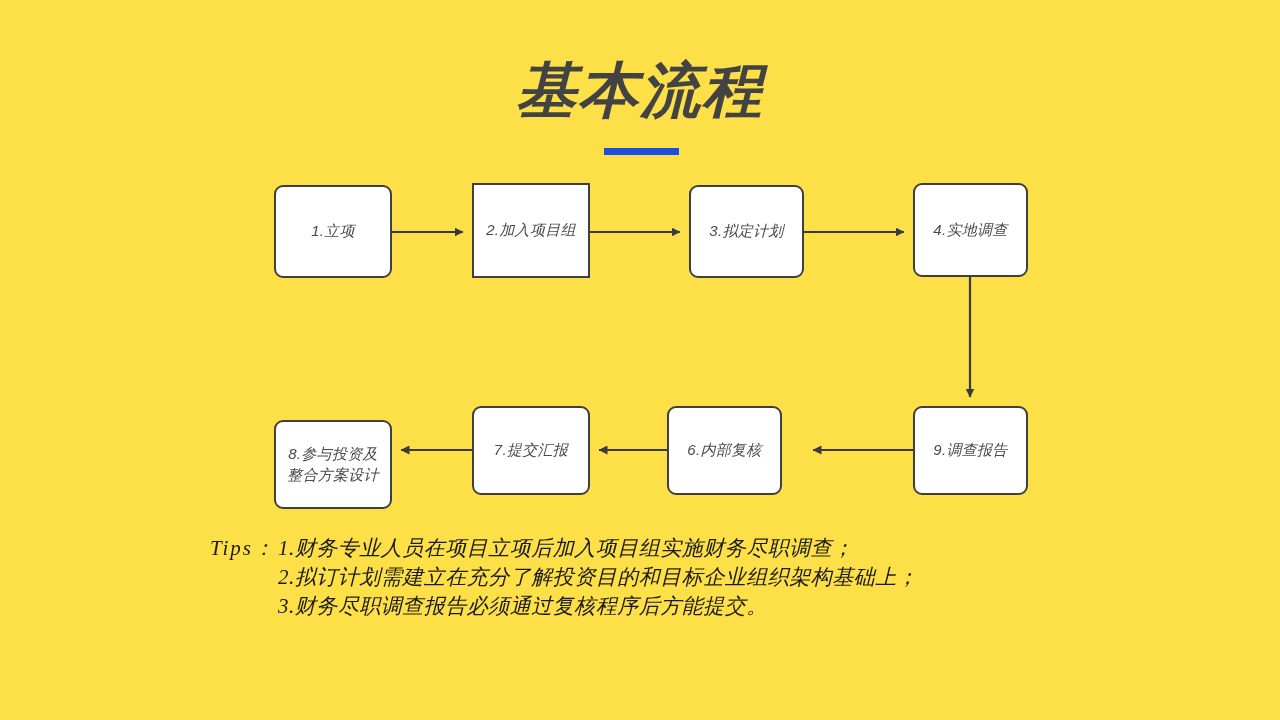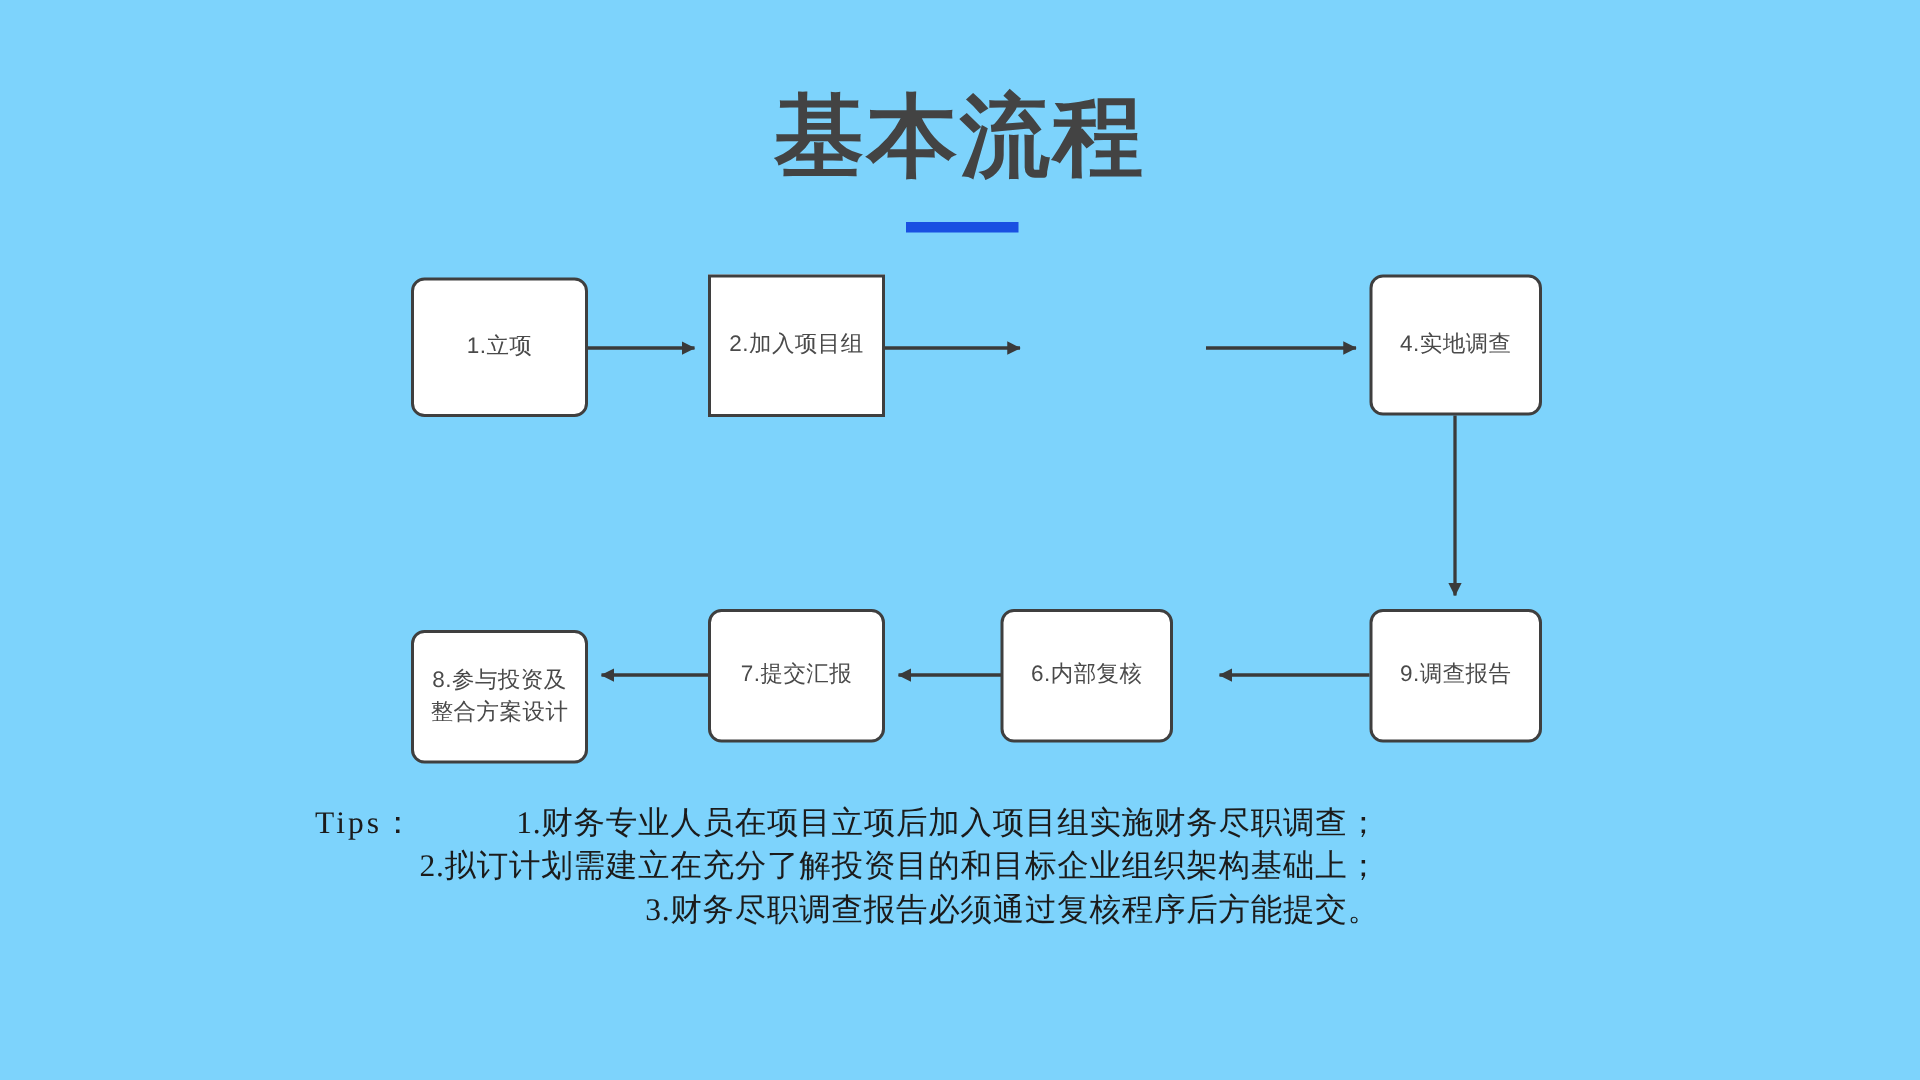--- a/index.html
+++ b/index.html
@@ -4,23 +4,24 @@
 <style>
   html, body {
     margin: 0;
     padding: 0;
     background: #ffffff;
   }
   #slide {
     position: relative;
     width: 1280px;
     height: 720px;
-    background: #7dd3fc;
+    background: #fde047;
     overflow: hidden;
     font-family: "Liberation Sans", "DejaVu Sans", sans-serif;
+    font-style: italic;
   }
 
   
   #title {
     position: absolute;
     left: 0;
     top: 58px;
     width: 1280px;
     text-align: center;
     font-family: "Liberation Sans", "DejaVu Sans", sans-serif;
@@ -92,21 +93,20 @@
   #tips {
     position: absolute;
     left: 210px;
     top: 534px;
     display: flex;
     align-items: flex-start;
     font-family: "Liberation Serif", "DejaVu Serif", serif;
     font-size: 21px;
     color: #1b1b1b;
     line-height: 1.38;
-    text-align: right;
   }
   #tips-label {
     font-family: "Liberation Serif", "DejaVu Serif", serif;
     font-size: 21px;
     letter-spacing: 2px;
     white-space: nowrap;
     padding-right: 2px;
   }
   #tips-lines { display: flex; flex-direction: column; }
   .tip-line {
@@ -148,20 +148,21 @@
     <line x1="913" y1="450" x2="813" y2="450" stroke="#3a3a3a" stroke-width="2.2" marker-end="url(#arrow-l)"></line>
 
     <line x1="689" y1="450" x2="599" y2="450" stroke="#3a3a3a" stroke-width="2.2" marker-end="url(#arrow-l)"></line>
 
     <line x1="472" y1="450" x2="401" y2="450" stroke="#3a3a3a" stroke-width="2.2" marker-end="url(#arrow-l)"></line>
   </svg>
 
   <div id="flow">
     <div class="node rounded" id="node-1">1.立项</div>
     <div class="node square" id="node-2">2.加入项目组</div>
+    <div class="node rounded" id="node-3">3.拟定计划</div>
     <div class="node rounded" id="node-4">4.实地调查</div>
     <div class="node rounded" id="node-5">9.调查报告</div>
     <div class="node rounded" id="node-6">6.内部复核</div>
     <div class="node rounded" id="node-7">7.提交汇报</div>
     <div class="node rounded" id="node-8">8.参与投资及
 整合方案设计</div>
   </div>
 
   <div id="tips">
     <div id="tips-label">Tips：</div>

